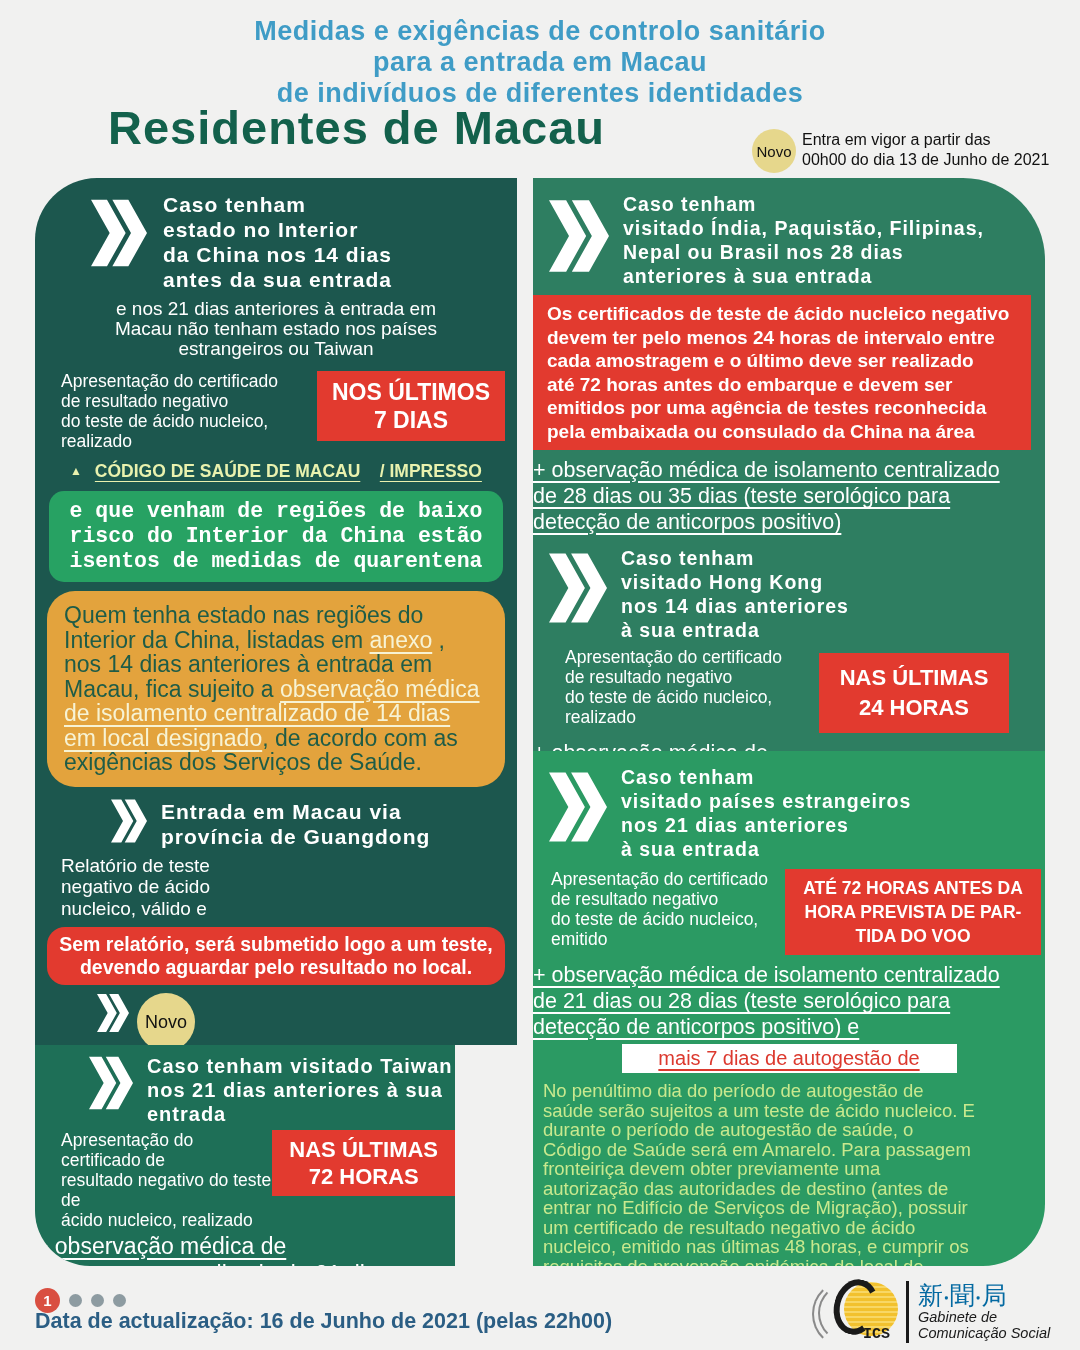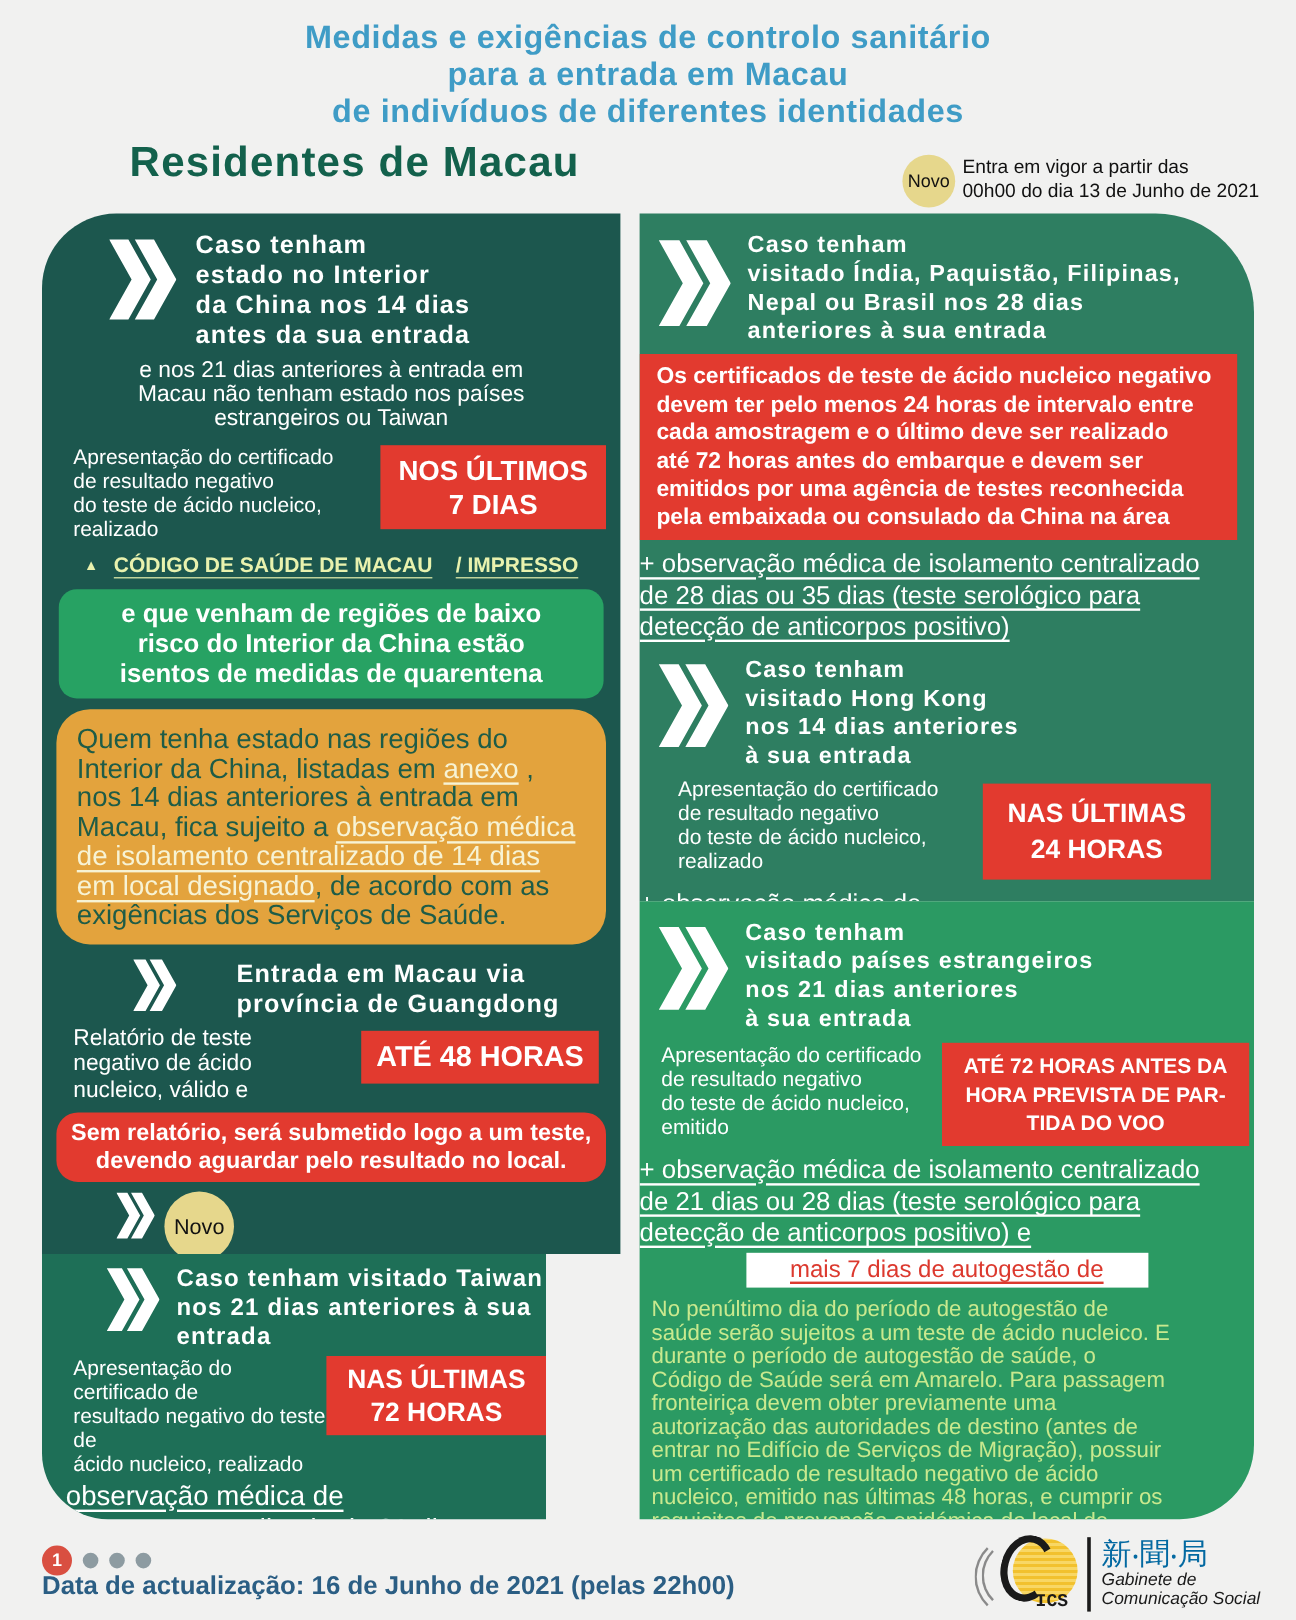--- a/index.html
+++ b/index.html
@@ -2,22 +2,22 @@
 <html><head>
 <meta charset="utf-8">
 <style>
   html,body{margin:0;padding:0;background:#dcdcdc;}
   .page{position:relative;width:1080px;height:1350px;background:#f1f1f0;overflow:hidden;
         font-family:"Liberation Sans","DejaVu Sans",sans-serif;}
 
   
   .hdr-title{position:absolute;top:16px;left:0;width:1080px;text-align:center;
              color:#3f9cc6;font-weight:bold;font-size:27px;line-height:31px;letter-spacing:.5px;}
-  .hdr-sub{position:absolute;top:116px;left:108px;color:#13614c;font-weight:bold;
-           font-size:35px;letter-spacing:1px;}
+  .hdr-sub{position:absolute;top:100px;left:108px;color:#13614c;font-weight:bold;
+           font-size:47px;letter-spacing:1px;}
   .novo-circle{position:absolute;width:44px;height:44px;border-radius:50%;background:#e6d78c;
                color:#111;font-size:15px;display:flex;align-items:center;justify-content:center;}
   .hdr-novo{top:129px;left:752px;}
   .hdr-note{position:absolute;top:130px;left:802px;width:270px;color:#111;
             font-size:16px;line-height:20px;}
 
   
   .panel{position:absolute;overflow:hidden;color:#fff;}
   .p-lt{left:35px;top:178px;width:482px;height:867px;background:#1c574e;border-radius:62px 0 0 0;}
   .p-lb{left:35px;top:1045px;width:420px;height:221px;background:#1e6f57;border-radius:0 0 0 55px;}
@@ -40,25 +40,25 @@
   
   .s1-head{margin:10px 0 0 56px;}
   .s1-head .h-txt{font-size:21px;line-height:25px;margin:4px 0 0 16px;}
   .s1-para{margin:7px 14px 0;text-align:center;font-size:19px;line-height:20px;}
   .s1-row{margin:12px 0 0 26px;}
   .s1-cert{width:248px;font-size:17.5px;line-height:20px;}
   .s1-badge{margin-left:8px;width:180px;font-size:23px;line-height:28px;padding:7px 4px;}
   .code-row{margin:10px 0 0;text-align:center;color:#e9f2ae;font-weight:bold;font-size:17.5px;}
   .code-tri{font-size:12px;vertical-align:2px;margin-right:8px;}
   .greenbox{margin:9px 14px 0;background:#27a263;border-radius:15px;padding:8px 6px;
-            text-align:center;font-weight:bold;font-size:21.5px;line-height:25px;color:#fff;}
+            text-align:center;font-weight:bold;font-size:21.5px;line-height:25px;color:#fff;font-family:Liberation Mono, monospace;}
   .orangebox{margin:9px 12px 0;background:#e3a33d;border-radius:28px;padding:12px 17px;
              color:#1e5c47;font-size:23px;line-height:24.5px;}
   .cream{color:#f7f3d4;}
-  .s2-head{margin:12px 0 0 76px;gap:36px;}
+  .s2-head{margin:12px 0 0 76px;}
   .s2-head .h-txt{font-size:21px;line-height:25px;margin:0 0 0 14px;}
   .s2-row{margin:6px 0 0 26px;}
   .rep-txt{width:238px;font-size:19px;line-height:21.5px;}
   .s2-badge{margin-left:2px;width:194px;font-size:24px;line-height:26px;padding:9px 2px;margin-top:4px;}
   .rednote{margin:8px 12px 0;background:#e23a2f;border-radius:18px;padding:6px 4px;
            text-align:center;font-weight:bold;font-size:19.5px;line-height:23px;}
   .s3-head{margin:8px 0 0 62px;}
   .s3-head .h-txt{font-size:16.5px;line-height:19.5px;margin:2px 0 0 14px;letter-spacing:.6px;}
   .s3-novo{position:relative;margin-left:8px;flex:0 0 auto;}
 
@@ -153,21 +153,20 @@
       <span class="chev">
         <svg width="36" height="44" viewBox="0 0 84 100">
             <polygon points="0,0 24,0 52,50 24,100 0,100 28,50"></polygon>
             <polygon points="32,0 56,0 84,50 56,100 32,100 60,50"></polygon>
           </svg>
       </span>
       <div class="h-txt">Entrada em Macau via<br>província de Guangdong</div>
     </div>
     <div class="row s2-row">
       <div class="rep-txt">Relatório de teste<br>negativo de ácido<br>nucleico, válido e</div>
-      <div class="badge s2-badge">ATÉ 48 HORAS</div>
     </div>
     <div class="rednote">Sem relatório, será submetido logo a um teste,<br>devendo aguardar pelo resultado no local.</div>
     <div class="sec-head s3-head">
       <span class="chev">
         <svg width="32" height="40" viewBox="0 0 84 100">
             <polygon points="0,0 24,0 52,50 24,100 0,100 28,50"></polygon>
             <polygon points="32,0 56,0 84,50 56,100 32,100 60,50"></polygon>
           </svg>
       </span>
       <div class="novo-circle s3-novo" style="width:58px;height:58px;font-size:18px;">Novo</div>

